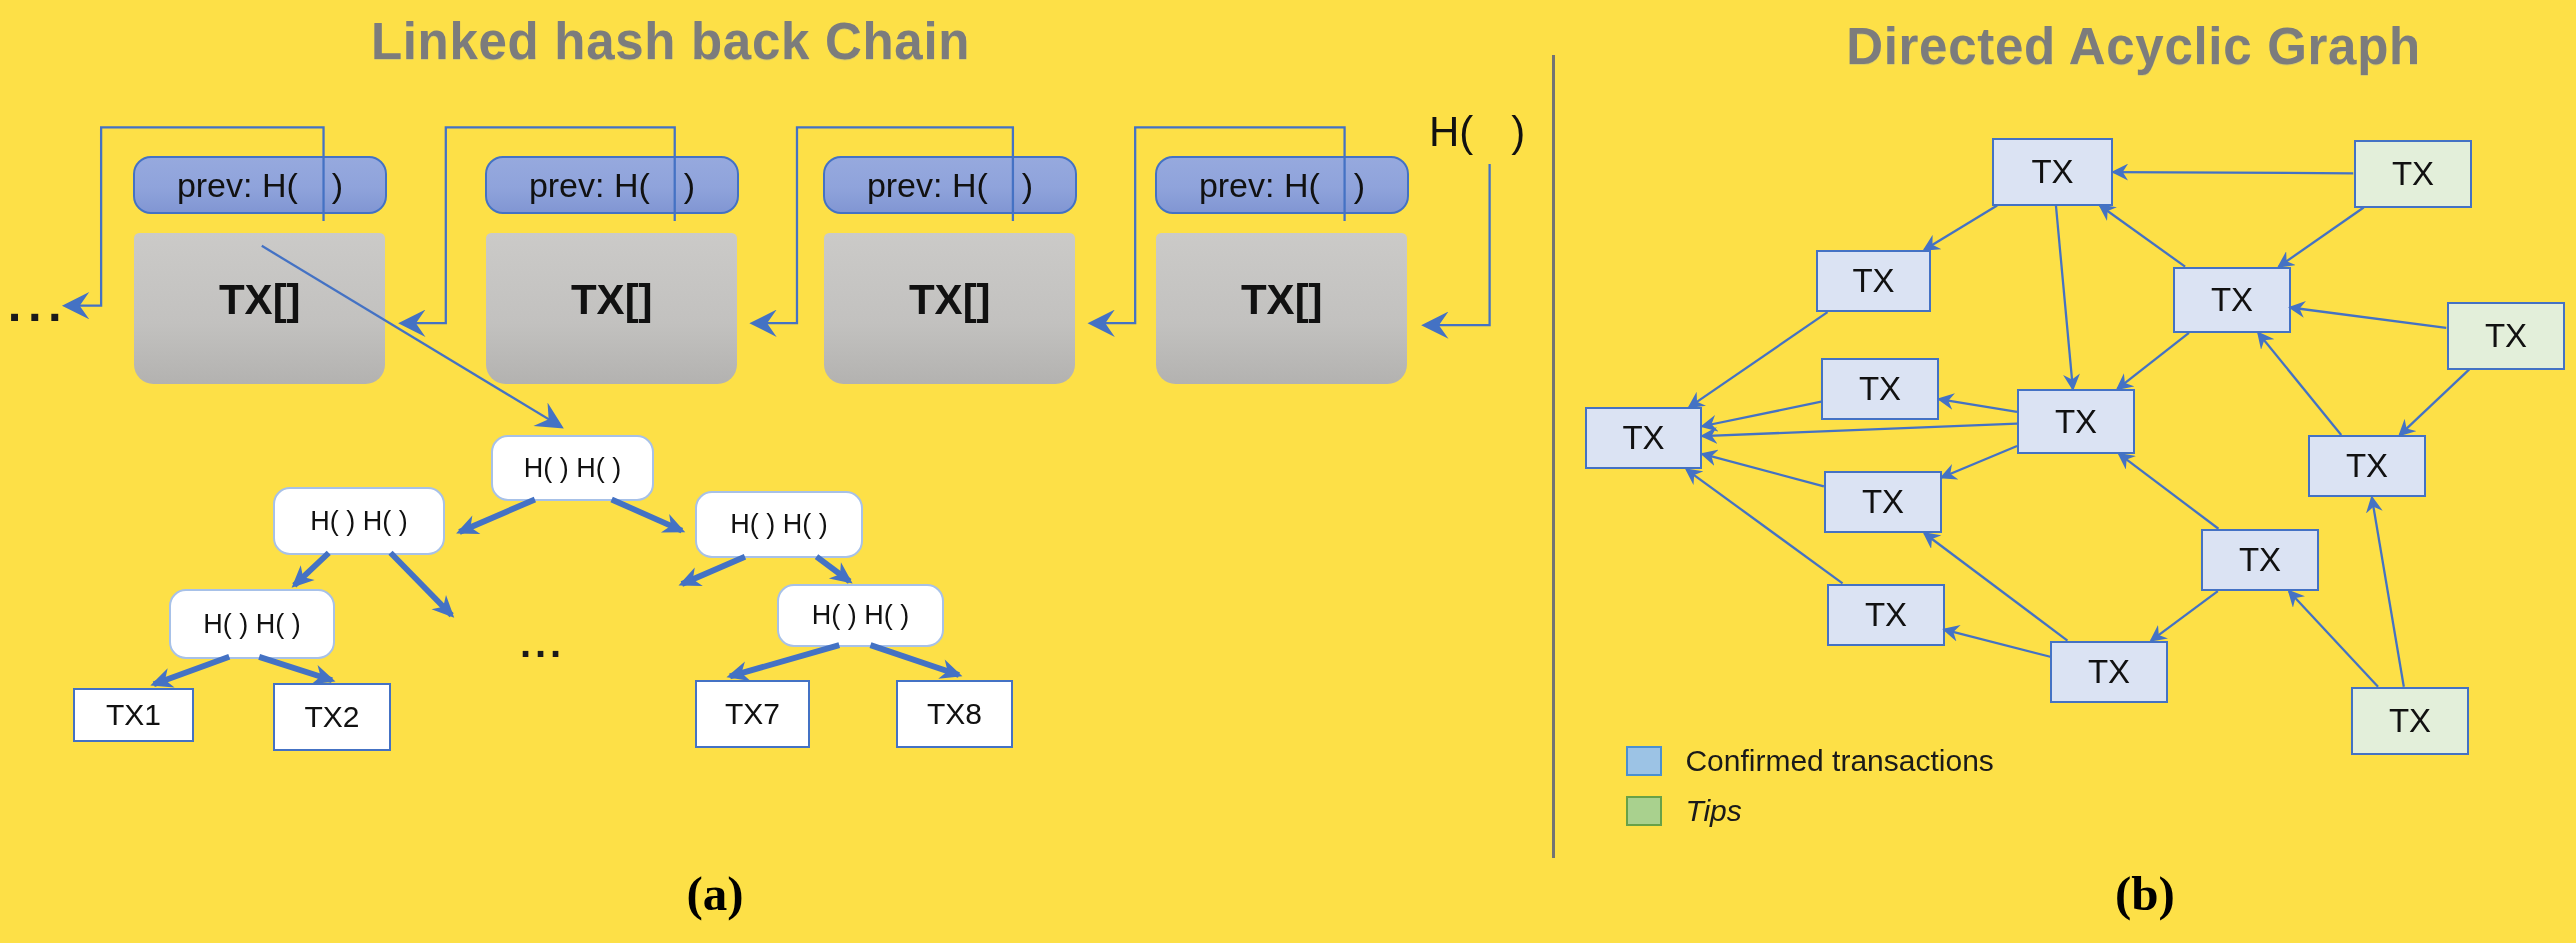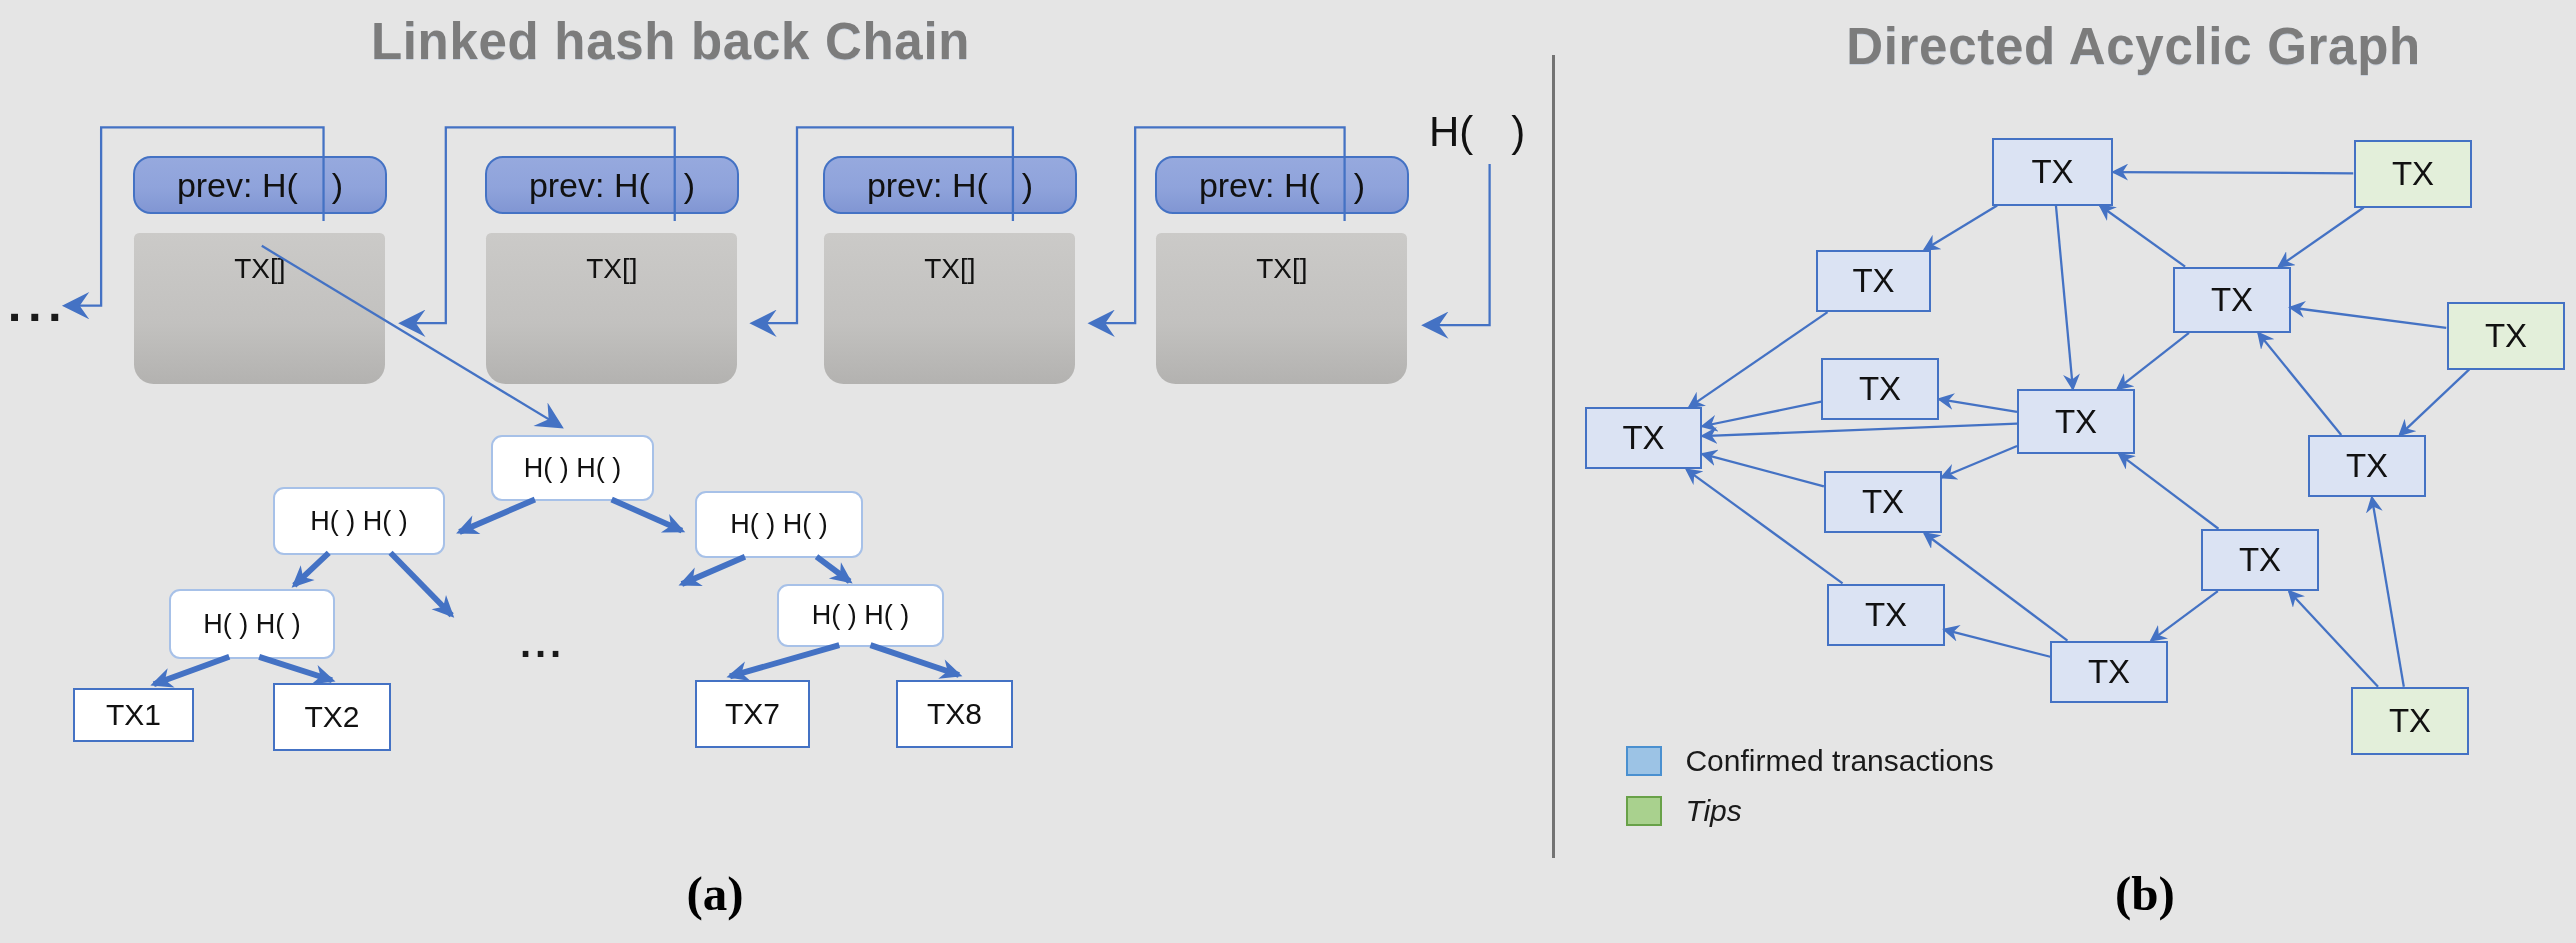--- a/index.html
+++ b/index.html
@@ -10,21 +10,21 @@
     --node-green:#e3efda;
     --merkle-border:#a7c1e8;
     --legend-blue:#9cc3e5;
     --legend-blue-border:#4a90d0;
     --legend-green:#a9d18e;
     --legend-green-border:#68a148;
     --ink:#1a1a1a;
   }
   html,body{margin:0;padding:0;background:#ffffff;}
   #stage{
-    position:relative;width:2576px;height:943px;background:#e5e5e5;
+    position:relative;width:2576px;height:943px;background:#fde047;
     font-family:"Liberation Sans",sans-serif;overflow:hidden;
   }
   .title{
     position:absolute;text-align:center;font-weight:bold;
     color:var(--title-gray);font-size:51px;letter-spacing:0.7px;
     text-shadow:0 1.3px 0 rgba(120,150,200,.25);
   }
   #title-left{left:280px;top:11.7px;width:781px;}
   #title-right{left:1743px;top:17px;width:781px;}
   #divider{position:absolute;left:1552px;top:55px;width:3.3px;height:803px;background:var(--divider);}
@@ -37,35 +37,35 @@
     display:flex;align-items:center;justify-content:center;z-index:3;
   }
   .chain-header .htext{font-size:34px;color:#111;display:flex;align-items:center;}
   .chain-header .pgap{display:inline-block;width:34px;height:0.7px;}
   .chain-body{
     position:absolute;left:1.3px;top:77px;width:251px;height:151px;
     background:linear-gradient(180deg,#cbcac8 0%,#c2c1bf 60%,#b3b2b0 100%);
     border-radius:5.2px 5.2px 19.5px 19.5px;z-index:2;
     display:flex;align-items:flex-start;justify-content:center;
   }
-  .chain-body .btext{font-size:28px;font-weight:400;color:#111;margin-top:20px;}
+  .chain-body .btext{font-size:42px;font-weight:700;color:#111;margin-top:43px;}
   
   #hash-label{
     position:absolute;left:1429px;top:108px;font-size:42px;color:#111;
     display:flex;align-items:center;z-index:4;
   }
   #hash-label .pgap{display:inline-block;width:38px;}
   
   .dots{position:absolute;font-weight:bold;color:var(--ink);}
   #dots-left{left:7.8px;top:276px;font-size:49px;letter-spacing:6.5px;}
   #dots-merkle{left:520px;top:621px;font-size:40px;letter-spacing:3.9px;}
   
   .merkle-node{
     position:absolute;background:#ffffff;border:2.6px solid var(--merkle-border);
-    border-radius:11px;display:flex;align-items:center;justify-content:center;
+    border-radius:17px;display:flex;align-items:center;justify-content:center;
     font-size:27px;color:#111;z-index:3;box-sizing:border-box;
   }
   .merkle-leaf{
     position:absolute;background:#ffffff;border:2.6px solid var(--line);
     display:flex;align-items:center;justify-content:center;
     font-size:30px;color:#111;z-index:3;box-sizing:border-box;
   }
   
   .dag-node{
     position:absolute;display:flex;align-items:center;justify-content:center;

